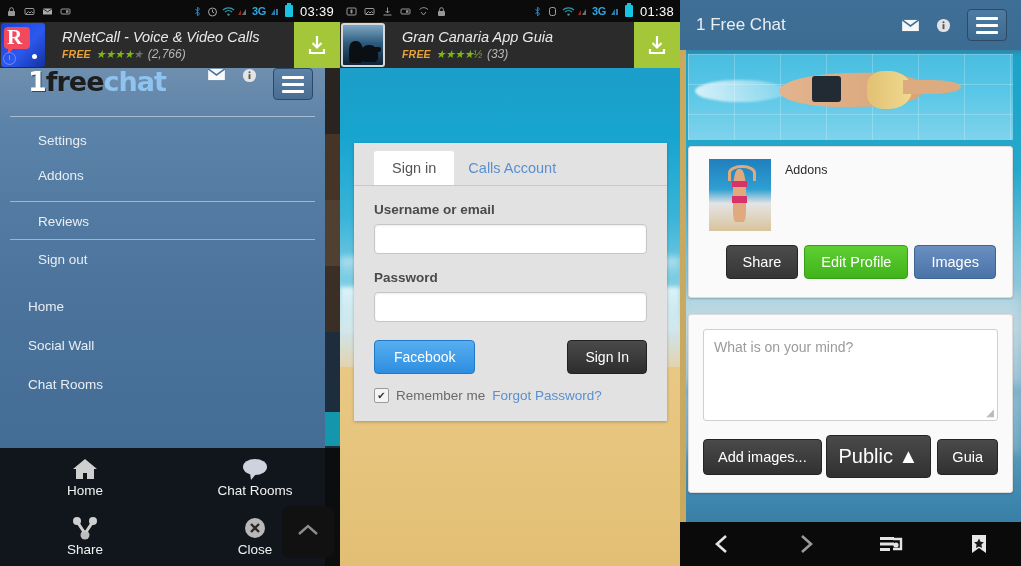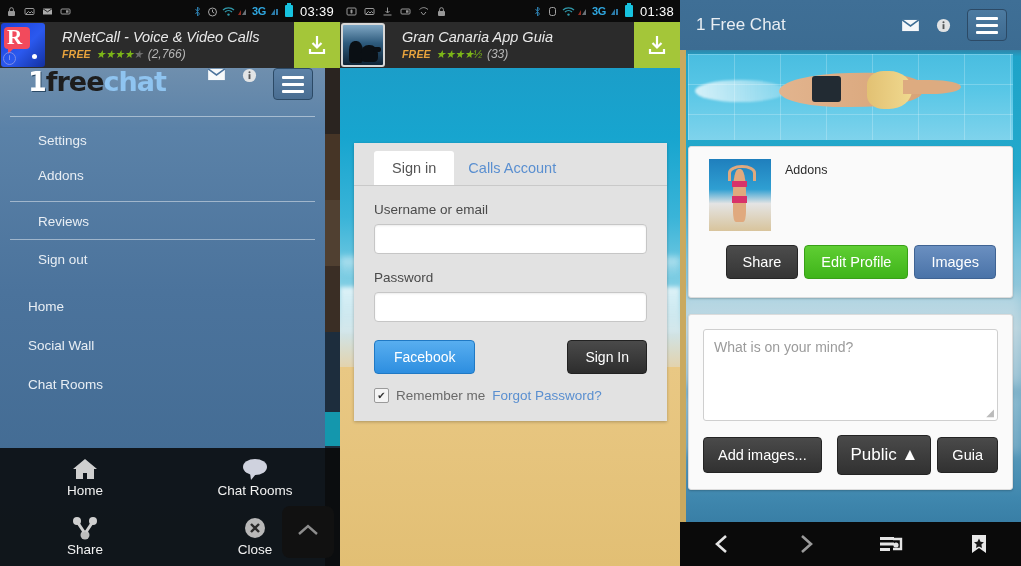--- a/index.html
+++ b/index.html
@@ -88,21 +88,21 @@
      background:linear-gradient(180deg,rgba(255,255,255,.75),rgba(255,255,255,.15));filter:blur(2px);}
   .beach .foam2{position:absolute;left:0;right:0;top:38%;height:4%;
      background:linear-gradient(180deg,rgba(255,255,255,.55),rgba(255,255,255,0));filter:blur(3px);}
   .beach .sand{position:absolute;left:0;right:0;bottom:0;height:40%;
      background:linear-gradient(180deg,#e9c884,#e2bf74);}
   .signin{position:absolute;left:14px;top:143px;width:313px;background:#e2e2e2;
      box-shadow:0 1px 3px rgba(0,0,0,.25);padding:0 0 18px 0;box-sizing:border-box;}
   .tabs{display:flex;align-items:flex-end;border-bottom:1px solid #c9c9c9;padding:8px 0 0 20px;}
   .tab-active{background:#fff;color:#555;font-size:14.5px;padding:9px 18px 9px 18px;border-radius:3px 3px 0 0;}
   .tab-link{color:#5a8fd0;font-size:14.5px;padding:9px 14px;}
-  .f-label{color:#4a4a4a;font-size:13.5px;font-weight:400;margin:16px 0 7px 20px;}
+  .f-label{color:#4a4a4a;font-size:13.5px;font-weight:700;margin:16px 0 7px 20px;}
   .f-input{display:block;margin-left:20px;width:273px;height:30px;background:#fff;border:1px solid #c6c6c6;
      border-radius:4px;box-sizing:border-box;box-shadow:inset 0 1px 2px rgba(0,0,0,.08);}
   .btnrow{display:flex;align-items:center;margin:18px 20px 0 20px;}
   .btn-fb{background:linear-gradient(180deg,#58aef0,#2d8ee0);border:1px solid #2079c4;color:#fff;
      font-size:14px;padding:8px 19px;border-radius:4px;}
   .btnrow .sp{flex:1;}
   .btn-dark{background:linear-gradient(180deg,#4a4a4a,#2d2d2d);border:1px solid #222;color:#fff;
      font-size:14px;padding:8px 17px;border-radius:4px;}
   .remember{display:flex;align-items:center;gap:7px;margin:14px 0 0 20px;color:#6a6a6a;font-size:13.5px;}
   .chk{width:13px;height:13px;border:1px solid #9a9a9a;background:#f4f4f4;border-radius:2px;
@@ -152,21 +152,21 @@
 
   .composer{margin-top:16px;padding:14px;}
   .ta{width:100%;height:92px;background:#fff;border:1px solid #cfcfcf;border-radius:3px;box-sizing:border-box;
      padding:9px 10px;color:#9b9b9b;font-size:14px;position:relative;}
   .ta .grip{position:absolute;right:3px;bottom:2px;color:#bbb;font-size:10px;}
   .c-btns{display:flex;align-items:center;margin-top:14px;}
   .c-btns .sp{flex:1;}
   .b-add{background:linear-gradient(180deg,#4a4a4a,#313131);border:1px solid #242424;color:#fff;
      font-size:14.5px;padding:9px 14px;border-radius:4px;}
   .b-pub{background:linear-gradient(180deg,#4a4a4a,#313131);border:1px solid #242424;color:#fff;
-     font-size:17px;padding:9px 12px;border-radius:4px;margin-right:6px;}
+     font-size:20px;padding:9px 12px;border-radius:4px;margin-right:6px;}
   .b-post{background:linear-gradient(180deg,#4a4a4a,#313131);border:1px solid #242424;color:#fff;
      font-size:14.5px;padding:9px 14px;border-radius:4px;}
   .navbar{position:absolute;left:0;right:0;bottom:0;height:44px;background:#0a0a0a;display:flex;
      align-items:center;justify-content:space-around;}
   .navbar svg{display:block;}
   .edge-l{position:absolute;left:0;top:0;bottom:0;width:6px;background:#c9a95f;}
 </style>
 </head>
 <body>
 

